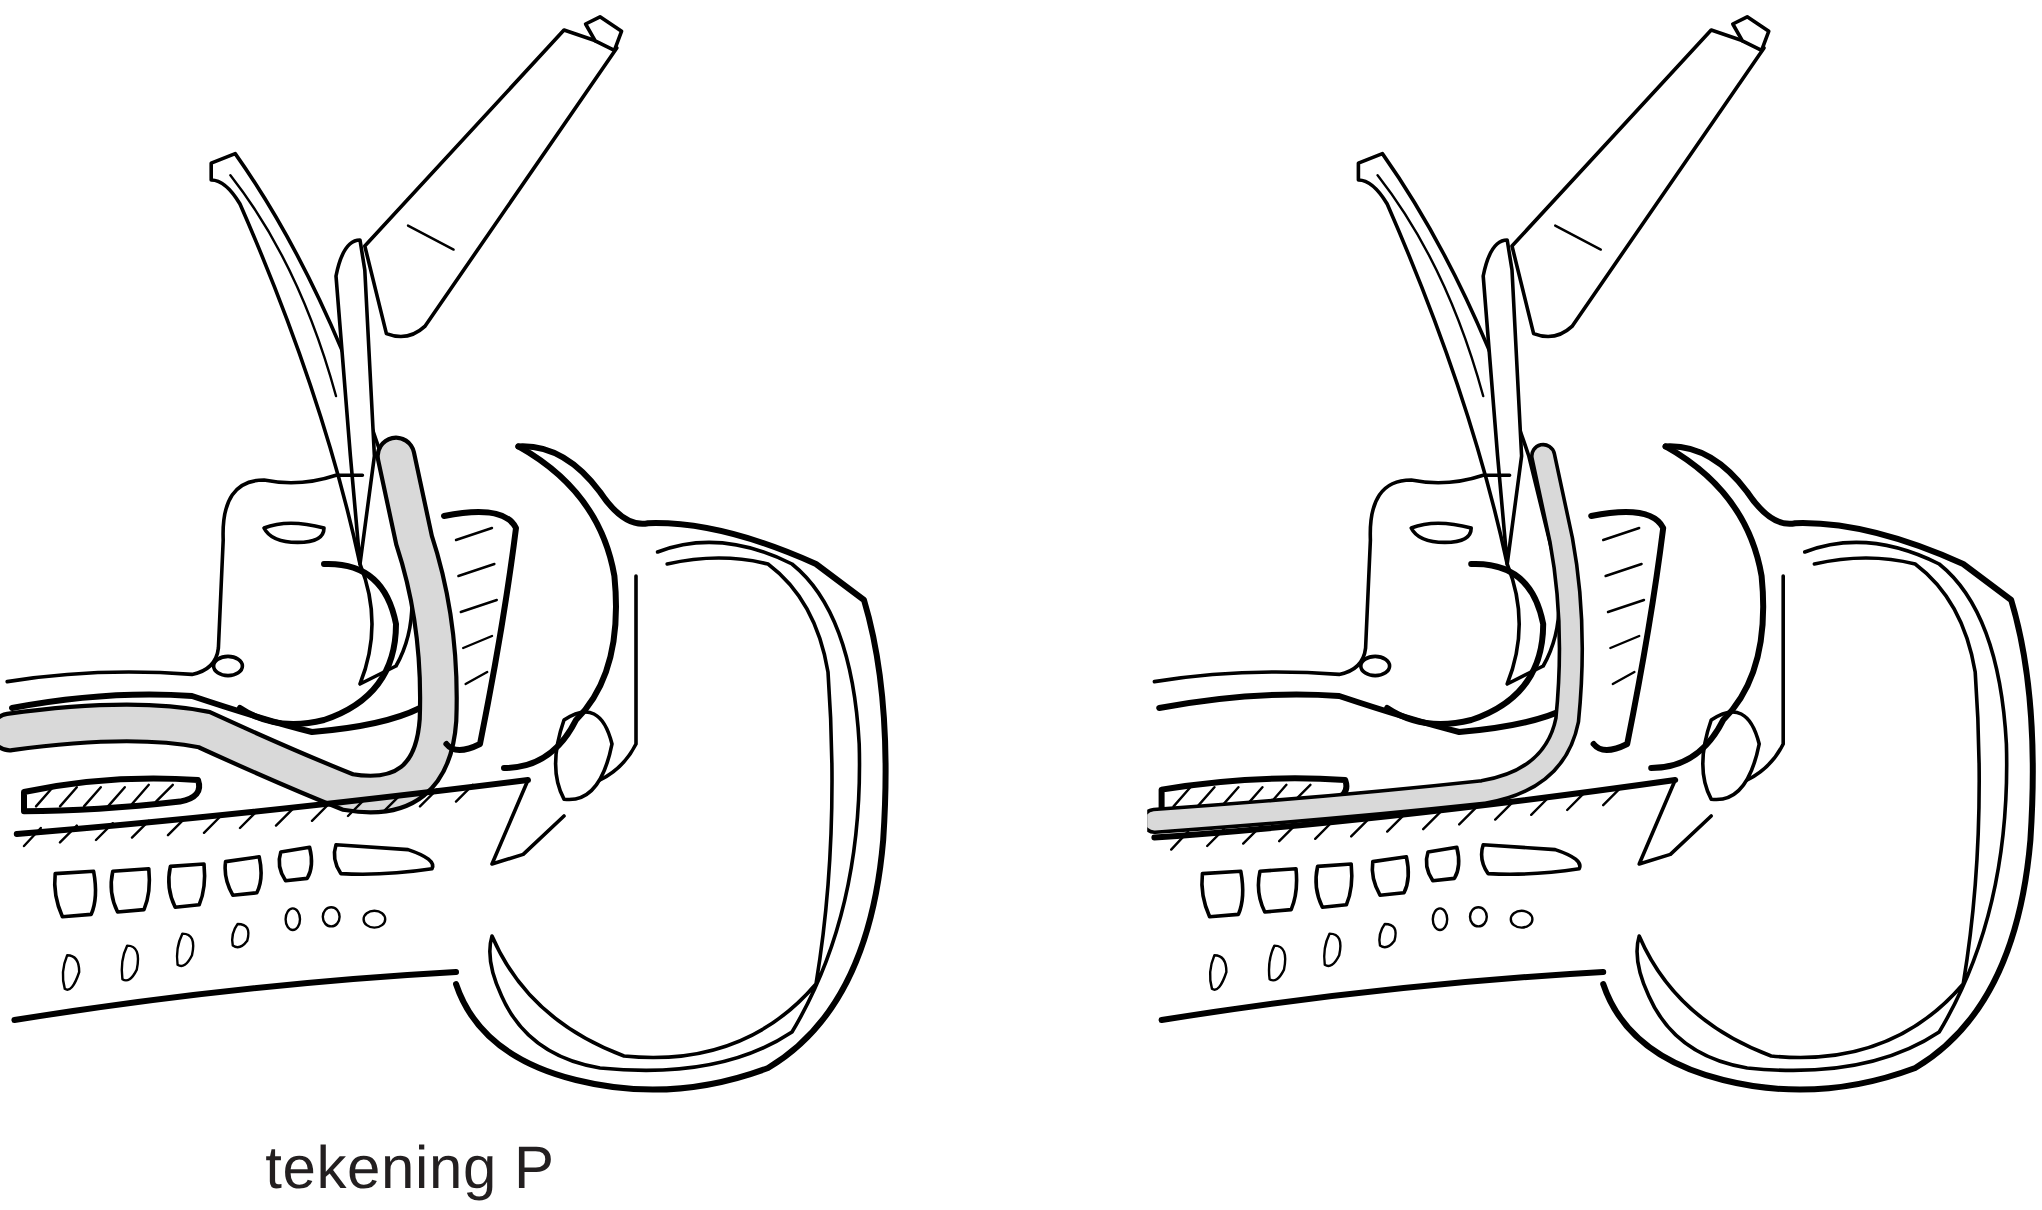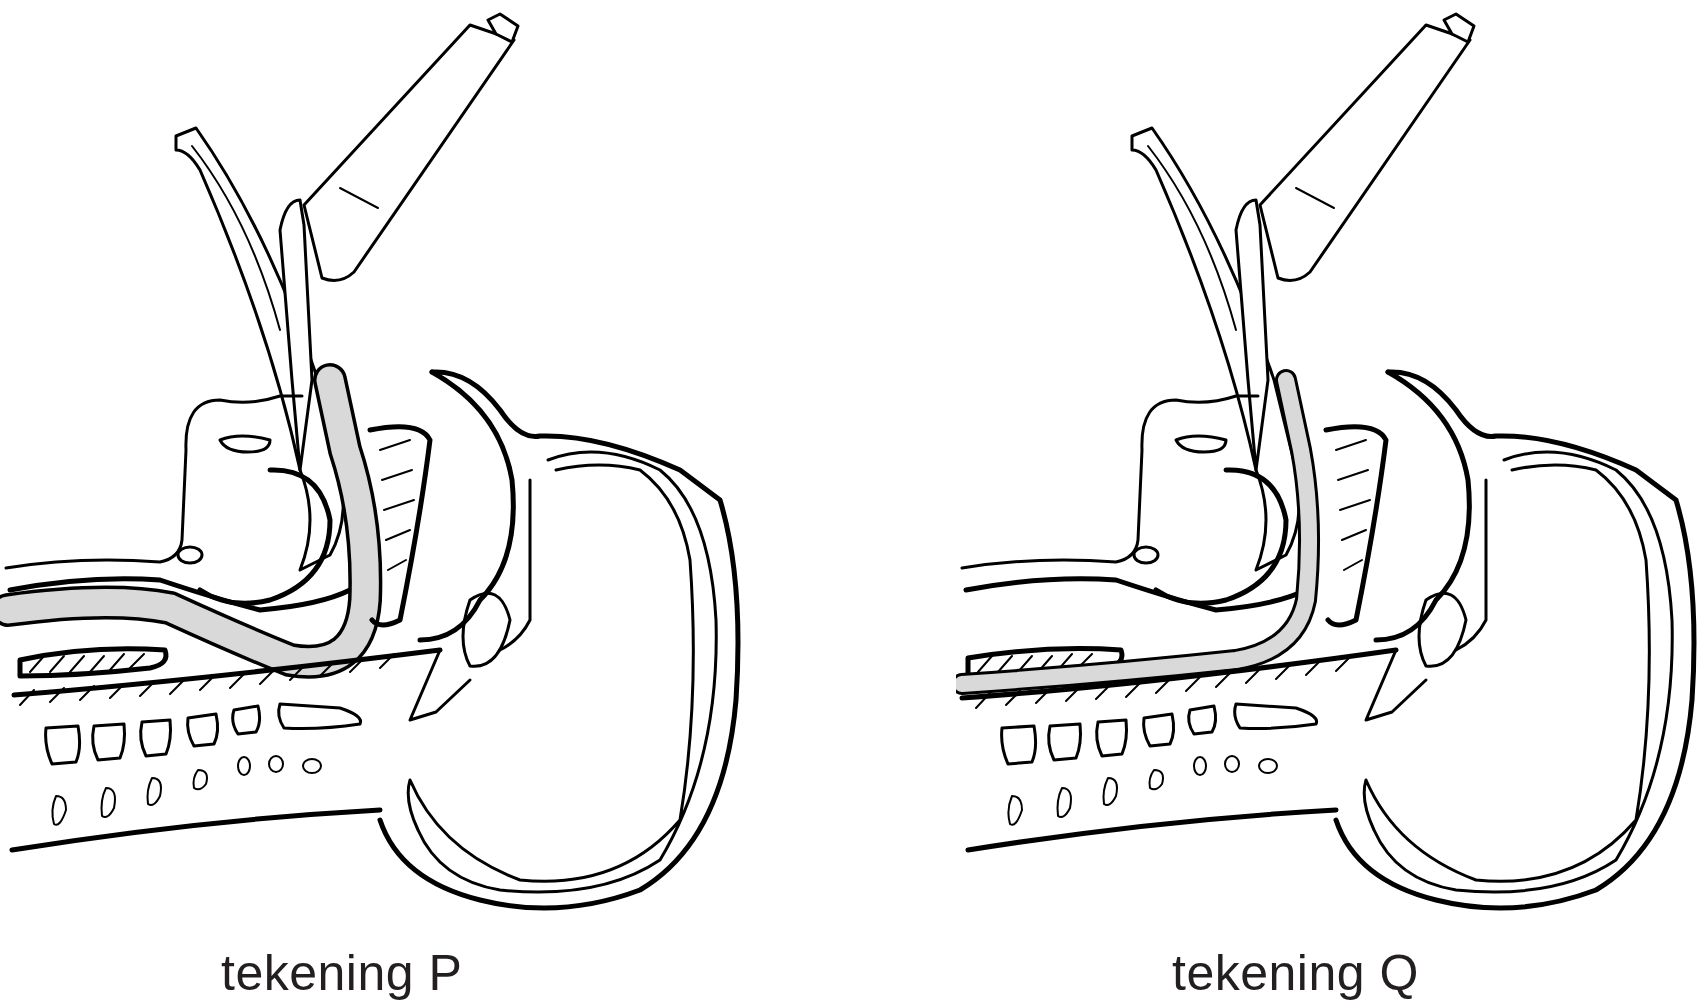--- a/index.html
+++ b/index.html
@@ -133,14 +133,13 @@
     </g>
     <g>
       <path class="ink thick" d="M432 372 Q470 370 500 410 Q520 440 540 436 Q600 434 680 470 L720 500 Q744 580 736 700 Q724 840 640 890 Q560 920 480 900 Q400 880 380 820"></path>
       <path class="ink" d="M548 460 Q600 440 660 470 Q710 510 716 620 Q720 760 660 860 Q600 900 500 890 Q440 880 418 830 Q404 800 410 780 Q440 850 520 880 Q620 890 680 820 Q700 700 690 560 Q680 500 640 470 Q600 460 556 470"></path>
       <path class="ink thick" d="M432 372 Q500 410 512 480 Q520 560 480 600 Q460 640 420 640"></path>
       <path class="ink" d="M470 600 Q500 580 510 620 Q500 670 470 666 Q456 640 470 600 Z"></path>
       <path class="ink" d="M440 650 L410 720 L436 712 L470 680"></path>
       <path class="ink" d="M530 480 L530 620 Q520 640 500 650"></path>
     </g>
   </svg>
-  <div class="caption" style="left:216px;">tekening Q</div>
 </div>
 
 </body></html>

